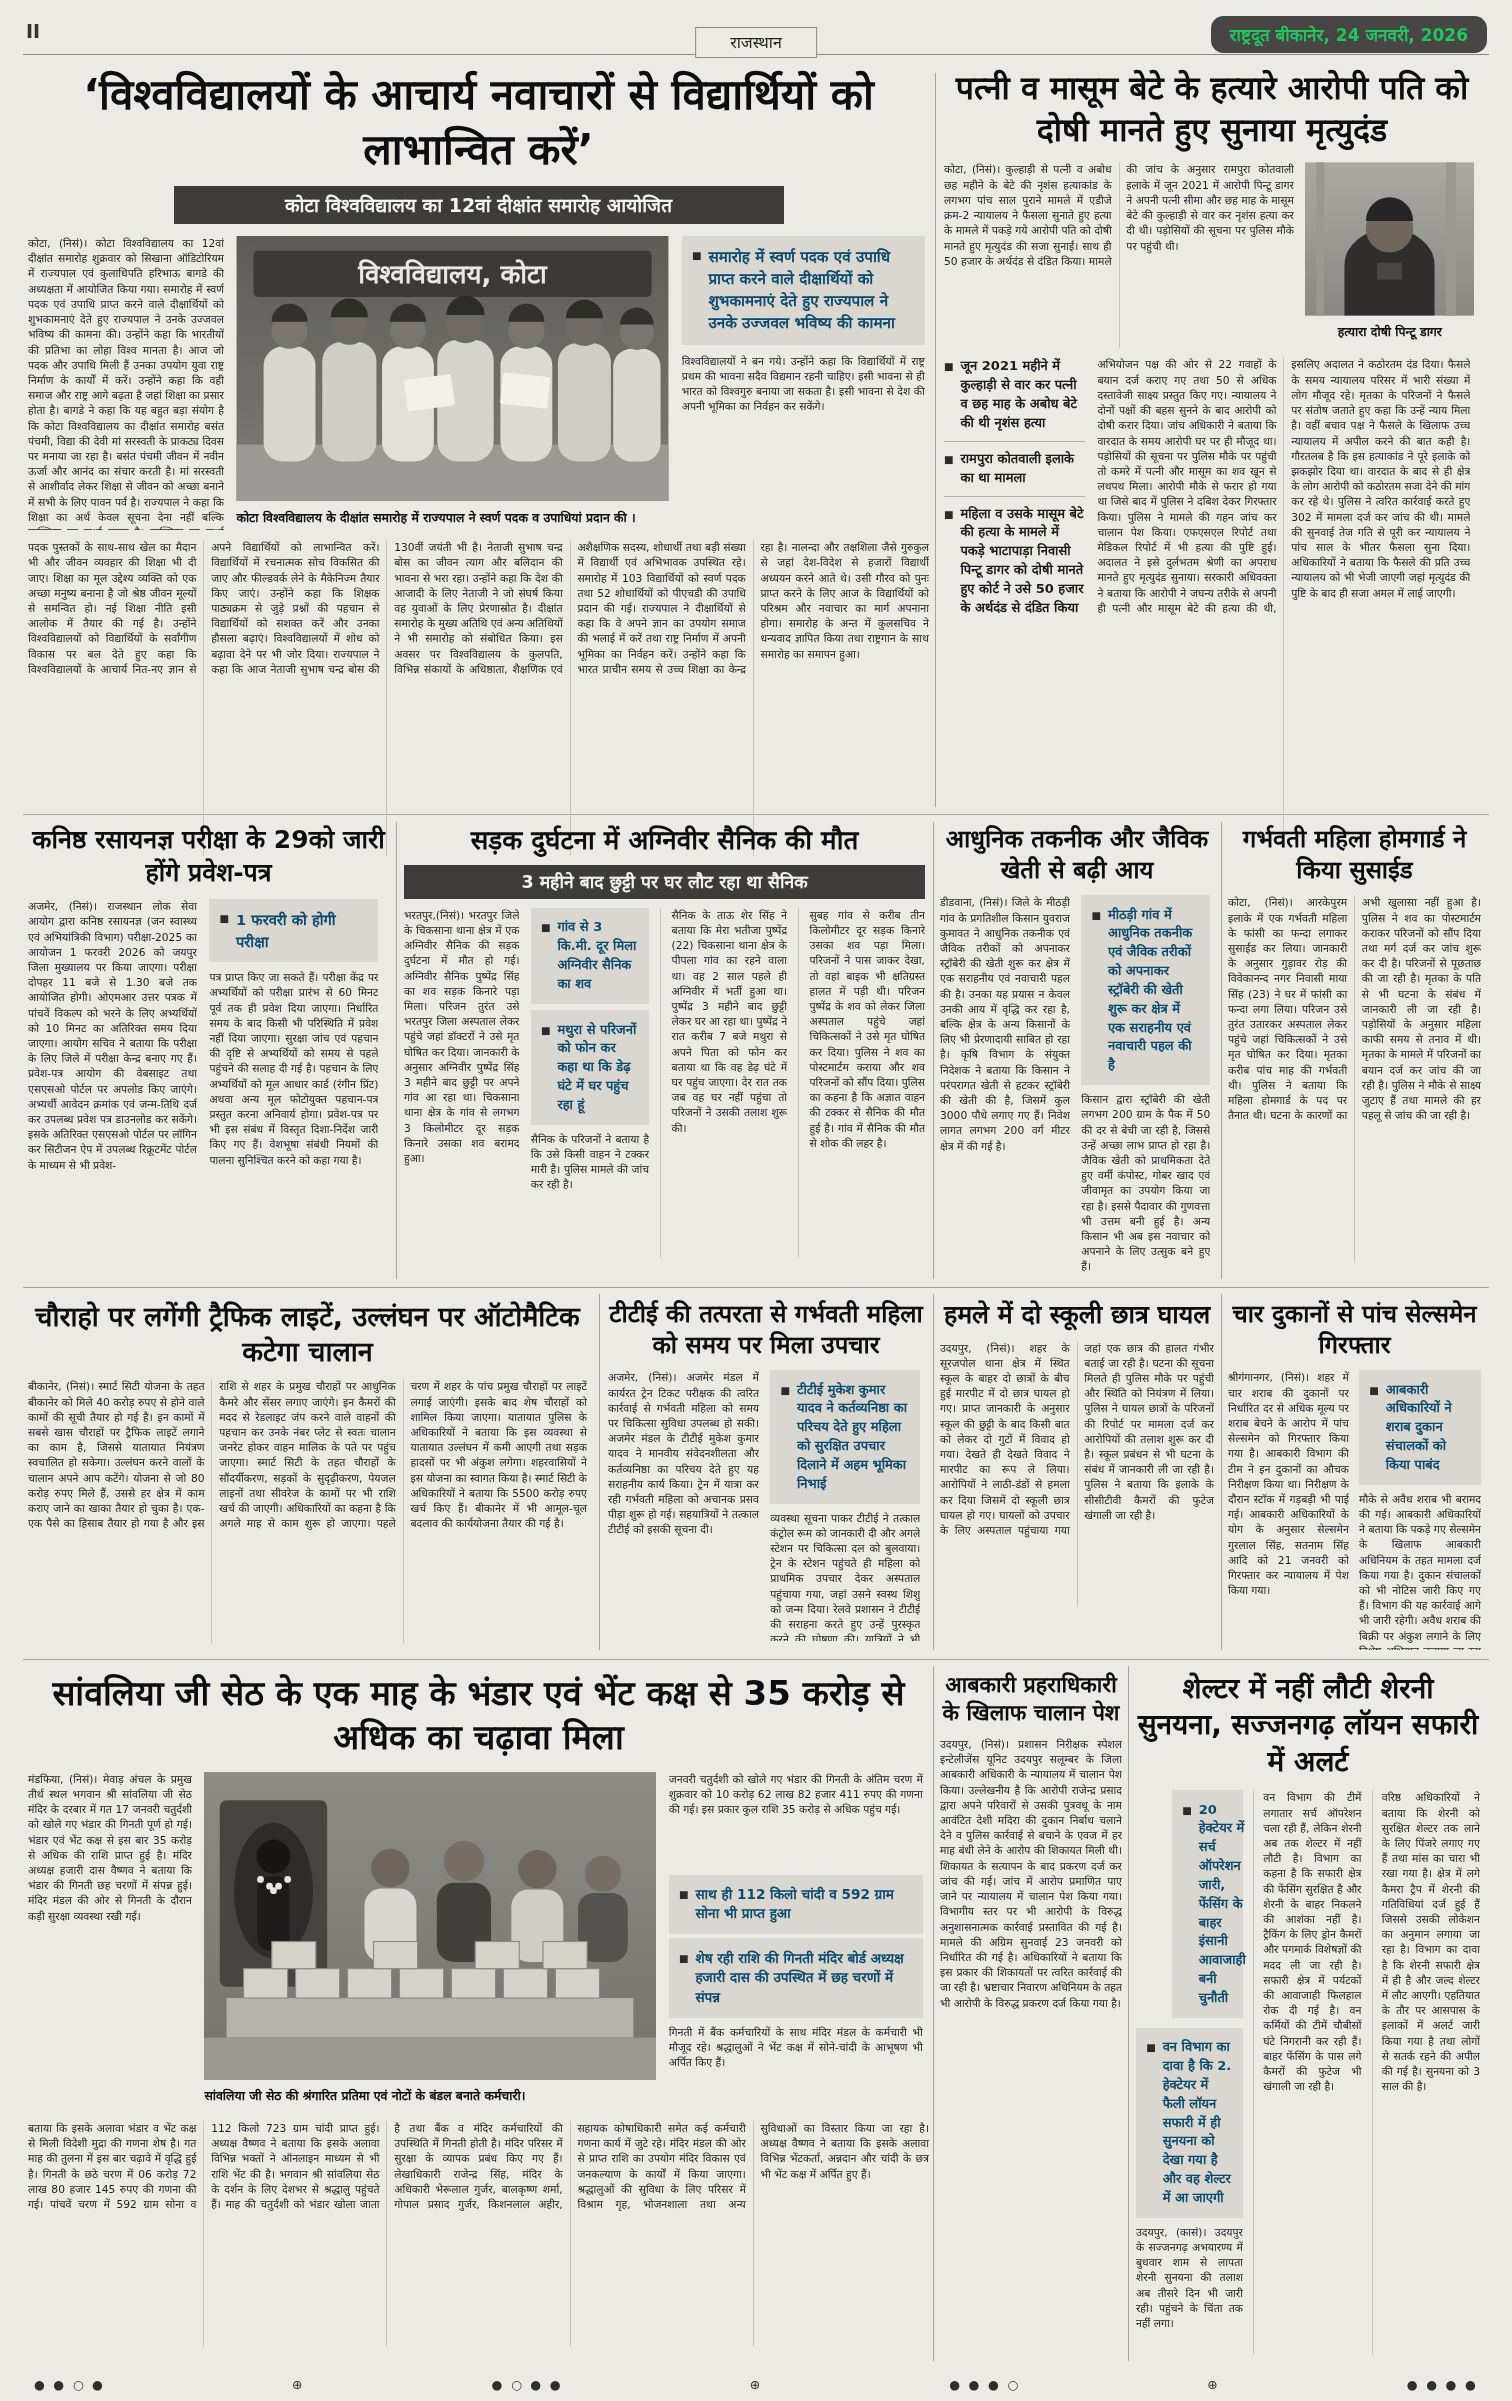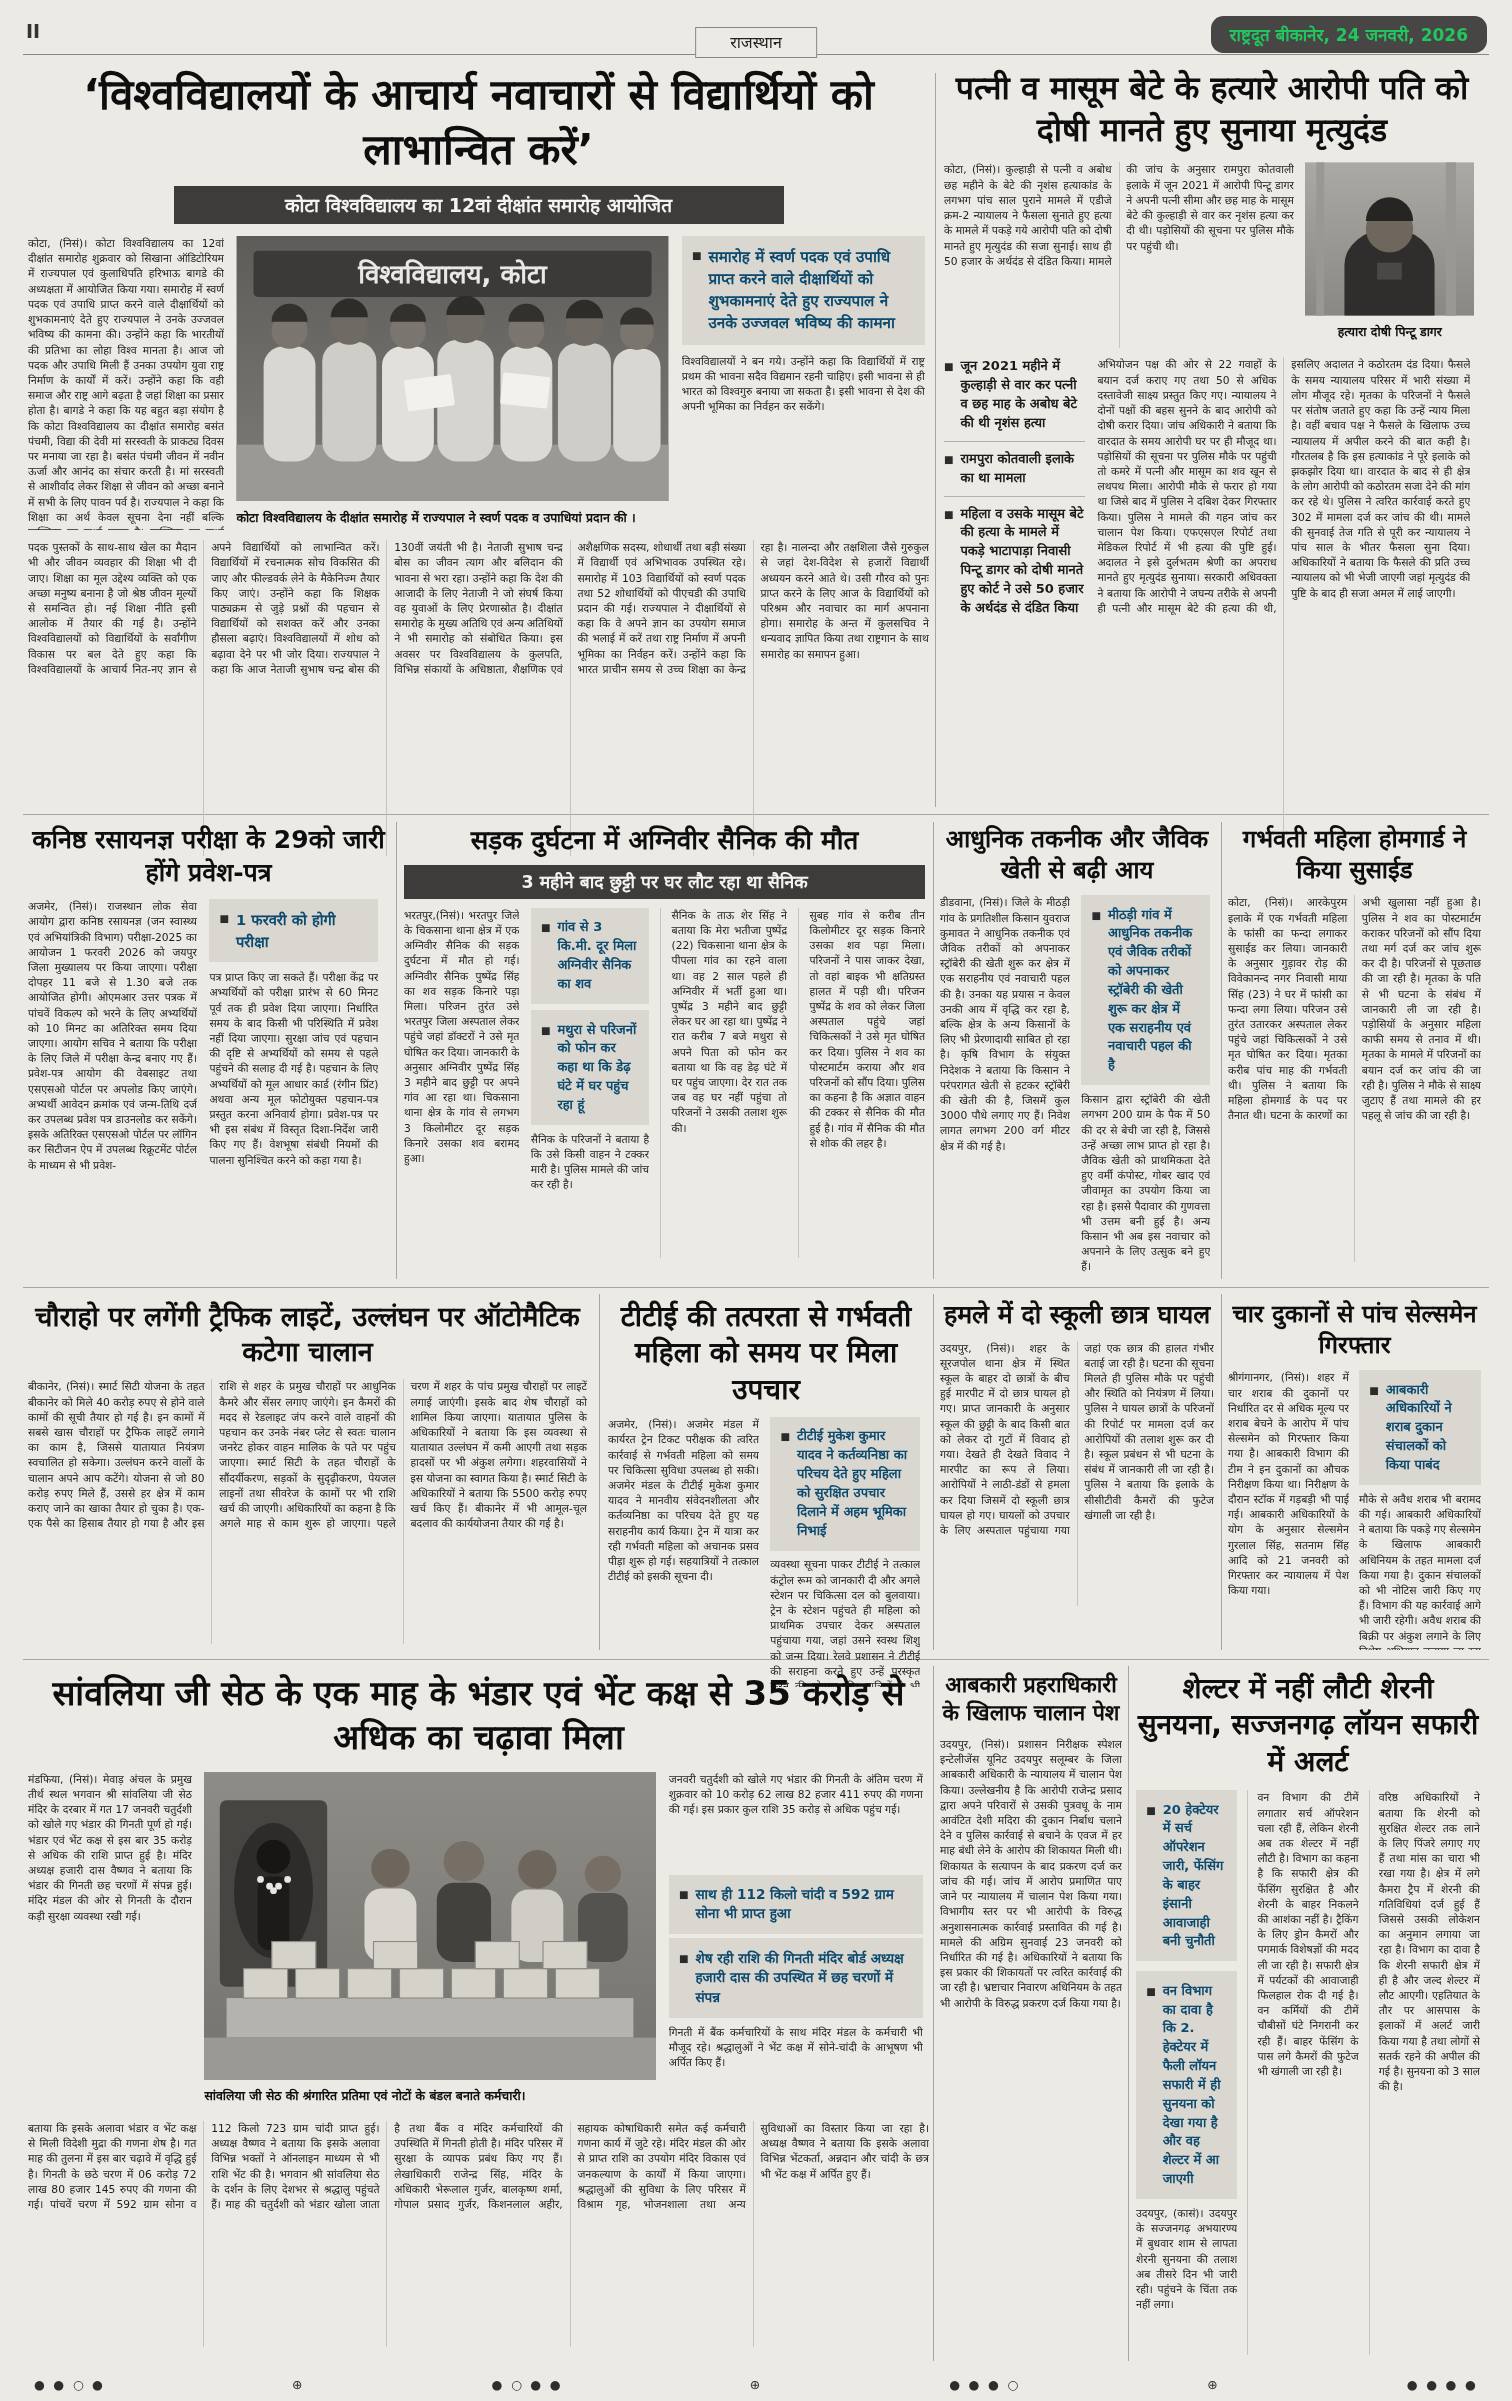--- a/index.html
+++ b/index.html
@@ -195,21 +195,21 @@
     <div class="headline" style="font-size:24px;">गर्भवती महिला होमगार्ड ने किया सुसाईड</div>
     <div class="btxt cols2" style="margin-top:9px;height:367px;">कोटा, (निसं)। आरकेपुरम इलाके में एक गर्भवती महिला के फांसी का फन्दा लगाकर सुसाईड कर लिया। जानकारी के अनुसार गुड़ावर रोड़ की विवेकानन्द नगर निवासी माया सिंह (23) ने घर में फांसी का फन्दा लगा लिया। परिजन उसे तुरंत उतारकर अस्पताल लेकर पहुंचे जहां चिकित्सकों ने उसे मृत घोषित कर दिया। मृतका करीब पांच माह की गर्भवती थी। पुलिस ने बताया कि महिला होमगार्ड के पद पर तैनात थी। घटना के कारणों का अभी खुलासा नहीं हुआ है। पुलिस ने शव का पोस्टमार्टम कराकर परिजनों को सौंप दिया तथा मर्ग दर्ज कर जांच शुरू कर दी है। परिजनों से पूछताछ की जा रही है। मृतका के पति से भी घटना के संबंध में जानकारी ली जा रही है। पड़ोसियों के अनुसार महिला काफी समय से तनाव में थी। मृतका के मामले में परिजनों का बयान दर्ज कर जांच की जा रही है। पुलिस ने मौके से साक्ष्य जुटाए हैं तथा मामले की हर पहलू से जांच की जा रही है।</div>
   </section>
 
   <section style="left:28px;top:1299px;width:559px;">
     <div class="headline" style="font-size:27px;">चौराहो पर लगेंगी ट्रैफिक लाइटें, उल्लंघन पर ऑटोमैटिक कटेगा चालान</div>
     <div class="btxt cols3" style="margin-top:10.2px;height:265px;">बीकानेर, (निसं)। स्मार्ट सिटी योजना के तहत बीकानेर को मिले 40 करोड़ रुपए से होने वाले कामों की सूची तैयार हो गई है। इन कामों में सबसे खास चौराहों पर ट्रैफिक लाइटें लगाने का काम है, जिससे यातायात नियंत्रण स्वचालित हो सकेगा। उल्लंघन करने वालों के चालान अपने आप कटेंगे। योजना से जो 80 करोड़ रुपए मिले हैं, उससे हर क्षेत्र में काम कराए जाने का खाका तैयार हो चुका है। एक-एक पैसे का हिसाब तैयार हो गया है और इस राशि से शहर के प्रमुख चौराहों पर आधुनिक कैमरे और सेंसर लगाए जाएंगे। इन कैमरों की मदद से रेडलाइट जंप करने वाले वाहनों की पहचान कर उनके नंबर प्लेट से स्वतः चालान जनरेट होकर वाहन मालिक के पते पर पहुंच जाएगा। स्मार्ट सिटी के तहत चौराहों के सौंदर्यीकरण, सड़कों के सुदृढ़ीकरण, पेयजल लाइनों तथा सीवरेज के कामों पर भी राशि खर्च की जाएगी। अधिकारियों का कहना है कि अगले माह से काम शुरू हो जाएगा। पहले चरण में शहर के पांच प्रमुख चौराहों पर लाइटें लगाई जाएंगी। इसके बाद शेष चौराहों को शामिल किया जाएगा। यातायात पुलिस के अधिकारियों ने बताया कि इस व्यवस्था से यातायात उल्लंघन में कमी आएगी तथा सड़क हादसों पर भी अंकुश लगेगा। शहरवासियों ने इस योजना का स्वागत किया है। स्मार्ट सिटी के अधिकारियों ने बताया कि 5500 करोड़ रुपए खर्च किए हैं। बीकानेर में भी आमूल-चूल बदलाव की कार्ययोजना तैयार की गई है।</div>
   </section>
 
   <section style="left:608px;top:1299px;width:316px;">
-    <div class="headline" style="font-size:28px;">टीटीई की तत्परता से गर्भवती महिला को समय पर मिला उपचार</div>
+    <div class="headline" style="font-size:24px;">टीटीई की तत्परता से गर्भवती महिला को समय पर मिला उपचार</div>
     <div style="display:flex;gap:11.3px;margin-top:9px;">
       <div class="btxt" style="width:151px;height:254px;">अजमेर, (निसं)। अजमेर मंडल में कार्यरत ट्रेन टिकट परीक्षक की त्वरित कार्रवाई से गर्भवती महिला को समय पर चिकित्सा सुविधा उपलब्ध हो सकी। अजमेर मंडल के टीटीई मुकेश कुमार यादव ने मानवीय संवेदनशीलता और कर्तव्यनिष्ठा का परिचय देते हुए यह सराहनीय कार्य किया। ट्रेन में यात्रा कर रही गर्भवती महिला को अचानक प्रसव पीड़ा शुरू हो गई। सहयात्रियों ने तत्काल टीटीई को इसकी सूचना दी।</div>
       <div style="width:150px;">
         <div class="gbox sq" style="font-size:13px;">
           <span>टीटीई मुकेश कुमार यादव ने कर्तव्यनिष्ठा का परिचय देते हुए महिला को सुरक्षित उपचार दिलाने में अहम भूमिका निभाई</span>
           </div>
         <div class="btxt" style="margin-top:6.8px;height:130px;">व्यवस्था सूचना पाकर टीटीई ने तत्काल कंट्रोल रूम को जानकारी दी और अगले स्टेशन पर चिकित्सा दल को बुलवाया। ट्रेन के स्टेशन पहुंचते ही महिला को प्राथमिक उपचार देकर अस्पताल पहुंचाया गया, जहां उसने स्वस्थ शिशु को जन्म दिया। रेलवे प्रशासन ने टीटीई की सराहना करते हुए उन्हें पुरस्कृत करने की घोषणा की। यात्रियों ने भी रेलवे कर्मियों की तत्परता की प्रशंसा की।</div>
       </div>
     </div>
   </section>
@@ -298,21 +298,21 @@
 
   <section style="left:940px;top:1671px;width:182px;">
     <div class="headline" style="font-size:21.5px;">आबकारी प्रहराधिकारी के खिलाफ चालान पेश</div>
     <div class="btxt" style="margin-top:10.2px;height:587px;">उदयपुर, (निसं)। प्रशासन निरीक्षक स्पेशल इन्टेलीजेंस यूनिट उदयपुर सलूम्बर के जिला आबकारी अधिकारी के न्यायालय में चालान पेश किया। उल्लेखनीय है कि आरोपी राजेन्द्र प्रसाद द्वारा अपने परिवारों से उसकी पुत्रवधू के नाम आवंटित देशी मदिरा की दुकान निर्बाध चलाने देने व पुलिस कार्रवाई से बचाने के एवज में हर माह बंधी लेने के आरोप की शिकायत मिली थी। शिकायत के सत्यापन के बाद प्रकरण दर्ज कर जांच की गई। जांच में आरोप प्रमाणित पाए जाने पर न्यायालय में चालान पेश किया गया। विभागीय स्तर पर भी आरोपी के विरुद्ध अनुशासनात्मक कार्रवाई प्रस्तावित की गई है। मामले की अग्रिम सुनवाई 23 जनवरी को निर्धारित की गई है। अधिकारियों ने बताया कि इस प्रकार की शिकायतों पर त्वरित कार्रवाई की जा रही है। भ्रष्टाचार निवारण अधिनियम के तहत भी आरोपी के विरुद्ध प्रकरण दर्ज किया गया है।</div>
   </section>
 
   <section style="left:1136px;top:1671px;width:344px;">
     <div class="headline" style="font-size:28px;">शेल्टर में नहीं लौटी शेरनी सुनयना, सज्जनगढ़ लॉयन सफारी में अलर्ट</div>
     <div style="display:flex;gap:10.2px;margin-top:10.2px;">
       <div style="width:107px;">
-        <div class="gbox sq" style="font-size:13px;">
+        <div class="gbox sq" style="font-size:13px;margin-left:36px;">
           <span>20 हेक्टेयर में सर्च ऑपरेशन जारी, फेंसिंग के बाहर इंसानी आवाजाही बनी चुनौती</span>
           </div>
         <div class="gbox sq" style="font-size:13px;margin-top:10px;">
           <span>वन विभाग का दावा है कि 2. हेक्टेयर में फैली लॉयन सफारी में ही सुनयना को देखा गया है और वह शेल्टर में आ जाएगी</span>
           </div>
         <div class="btxt" style="margin-top:6.8px;height:203px;">उदयपुर, (कासं)। उदयपुर के सज्जनगढ़ अभयारण्य में बुधवार शाम से लापता शेरनी सुनयना की तलाश अब तीसरे दिन भी जारी रही। पहुंचने के चिंता तक नहीं लगा।</div>
       </div>
       <div class="btxt" style="width:107px;height:565px;border-left:0.6px solid #c6c4bf;padding-left:9px;">वन विभाग की टीमें लगातार सर्च ऑपरेशन चला रही हैं, लेकिन शेरनी अब तक शेल्टर में नहीं लौटी है। विभाग का कहना है कि सफारी क्षेत्र की फेंसिंग सुरक्षित है और शेरनी के बाहर निकलने की आशंका नहीं है। ट्रैकिंग के लिए ड्रोन कैमरों और पगमार्क विशेषज्ञों की मदद ली जा रही है। सफारी क्षेत्र में पर्यटकों की आवाजाही फिलहाल रोक दी गई है। वन कर्मियों की टीमें चौबीसों घंटे निगरानी कर रही हैं। बाहर फेंसिंग के पास लगे कैमरों की फुटेज भी खंगाली जा रही है।</div>
       <div class="btxt" style="width:107px;height:565px;border-left:0.6px solid #c6c4bf;padding-left:9px;">वरिष्ठ अधिकारियों ने बताया कि शेरनी को सुरक्षित शेल्टर तक लाने के लिए पिंजरे लगाए गए हैं तथा मांस का चारा भी रखा गया है। क्षेत्र में लगे कैमरा ट्रैप में शेरनी की गतिविधियां दर्ज हुई हैं जिससे उसकी लोकेशन का अनुमान लगाया जा रहा है। विभाग का दावा है कि शेरनी सफारी क्षेत्र में ही है और जल्द शेल्टर में लौट आएगी। एहतियात के तौर पर आसपास के इलाकों में अलर्ट जारी किया गया है तथा लोगों से सतर्क रहने की अपील की गई है। सुनयना को 3 साल की है।</div>
     </div>

